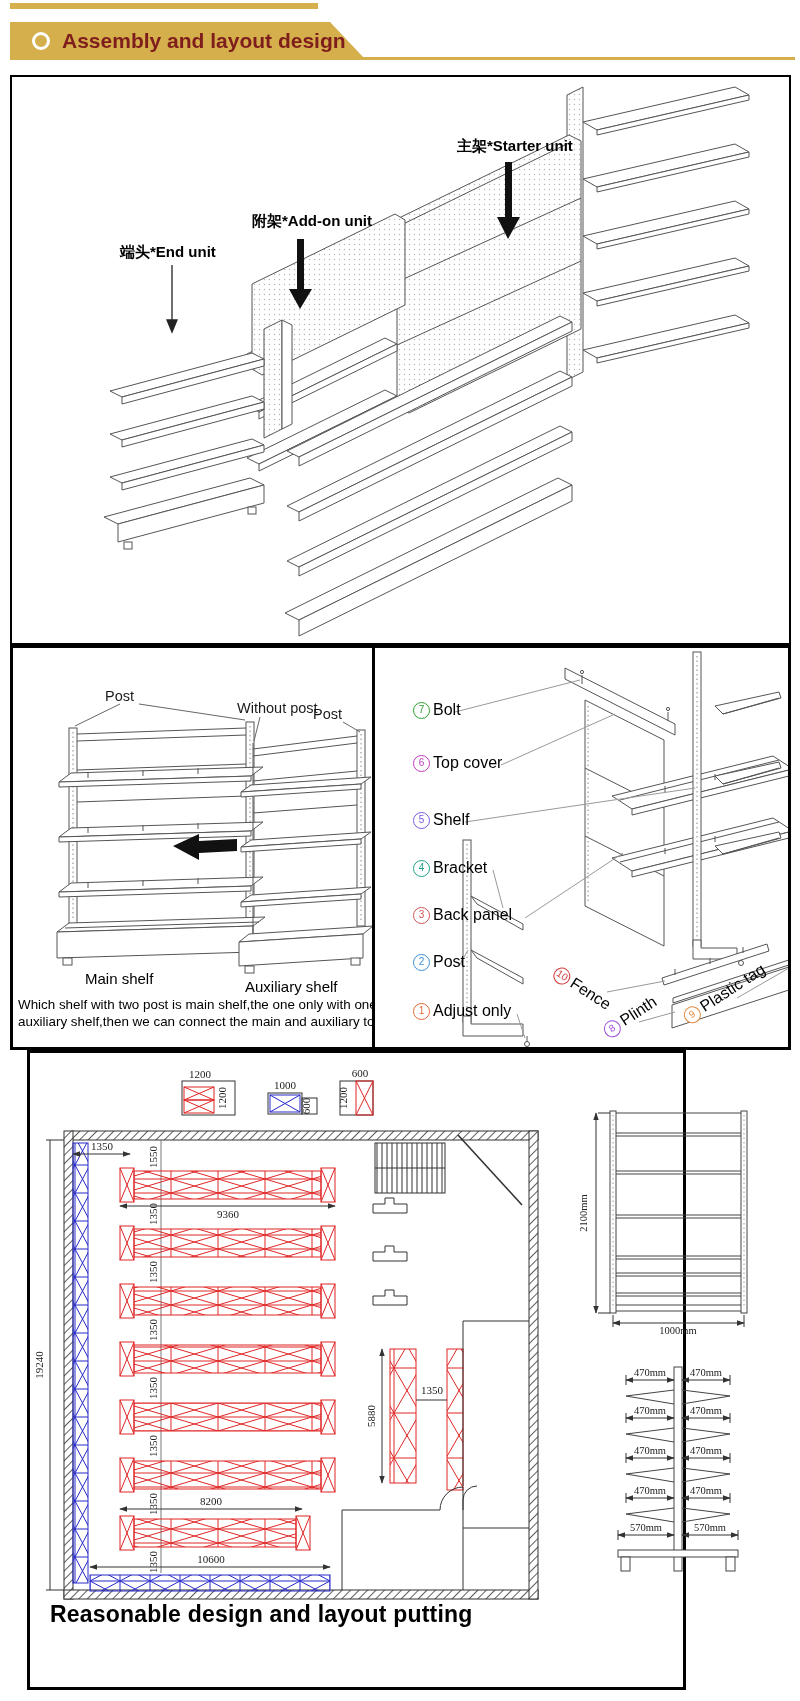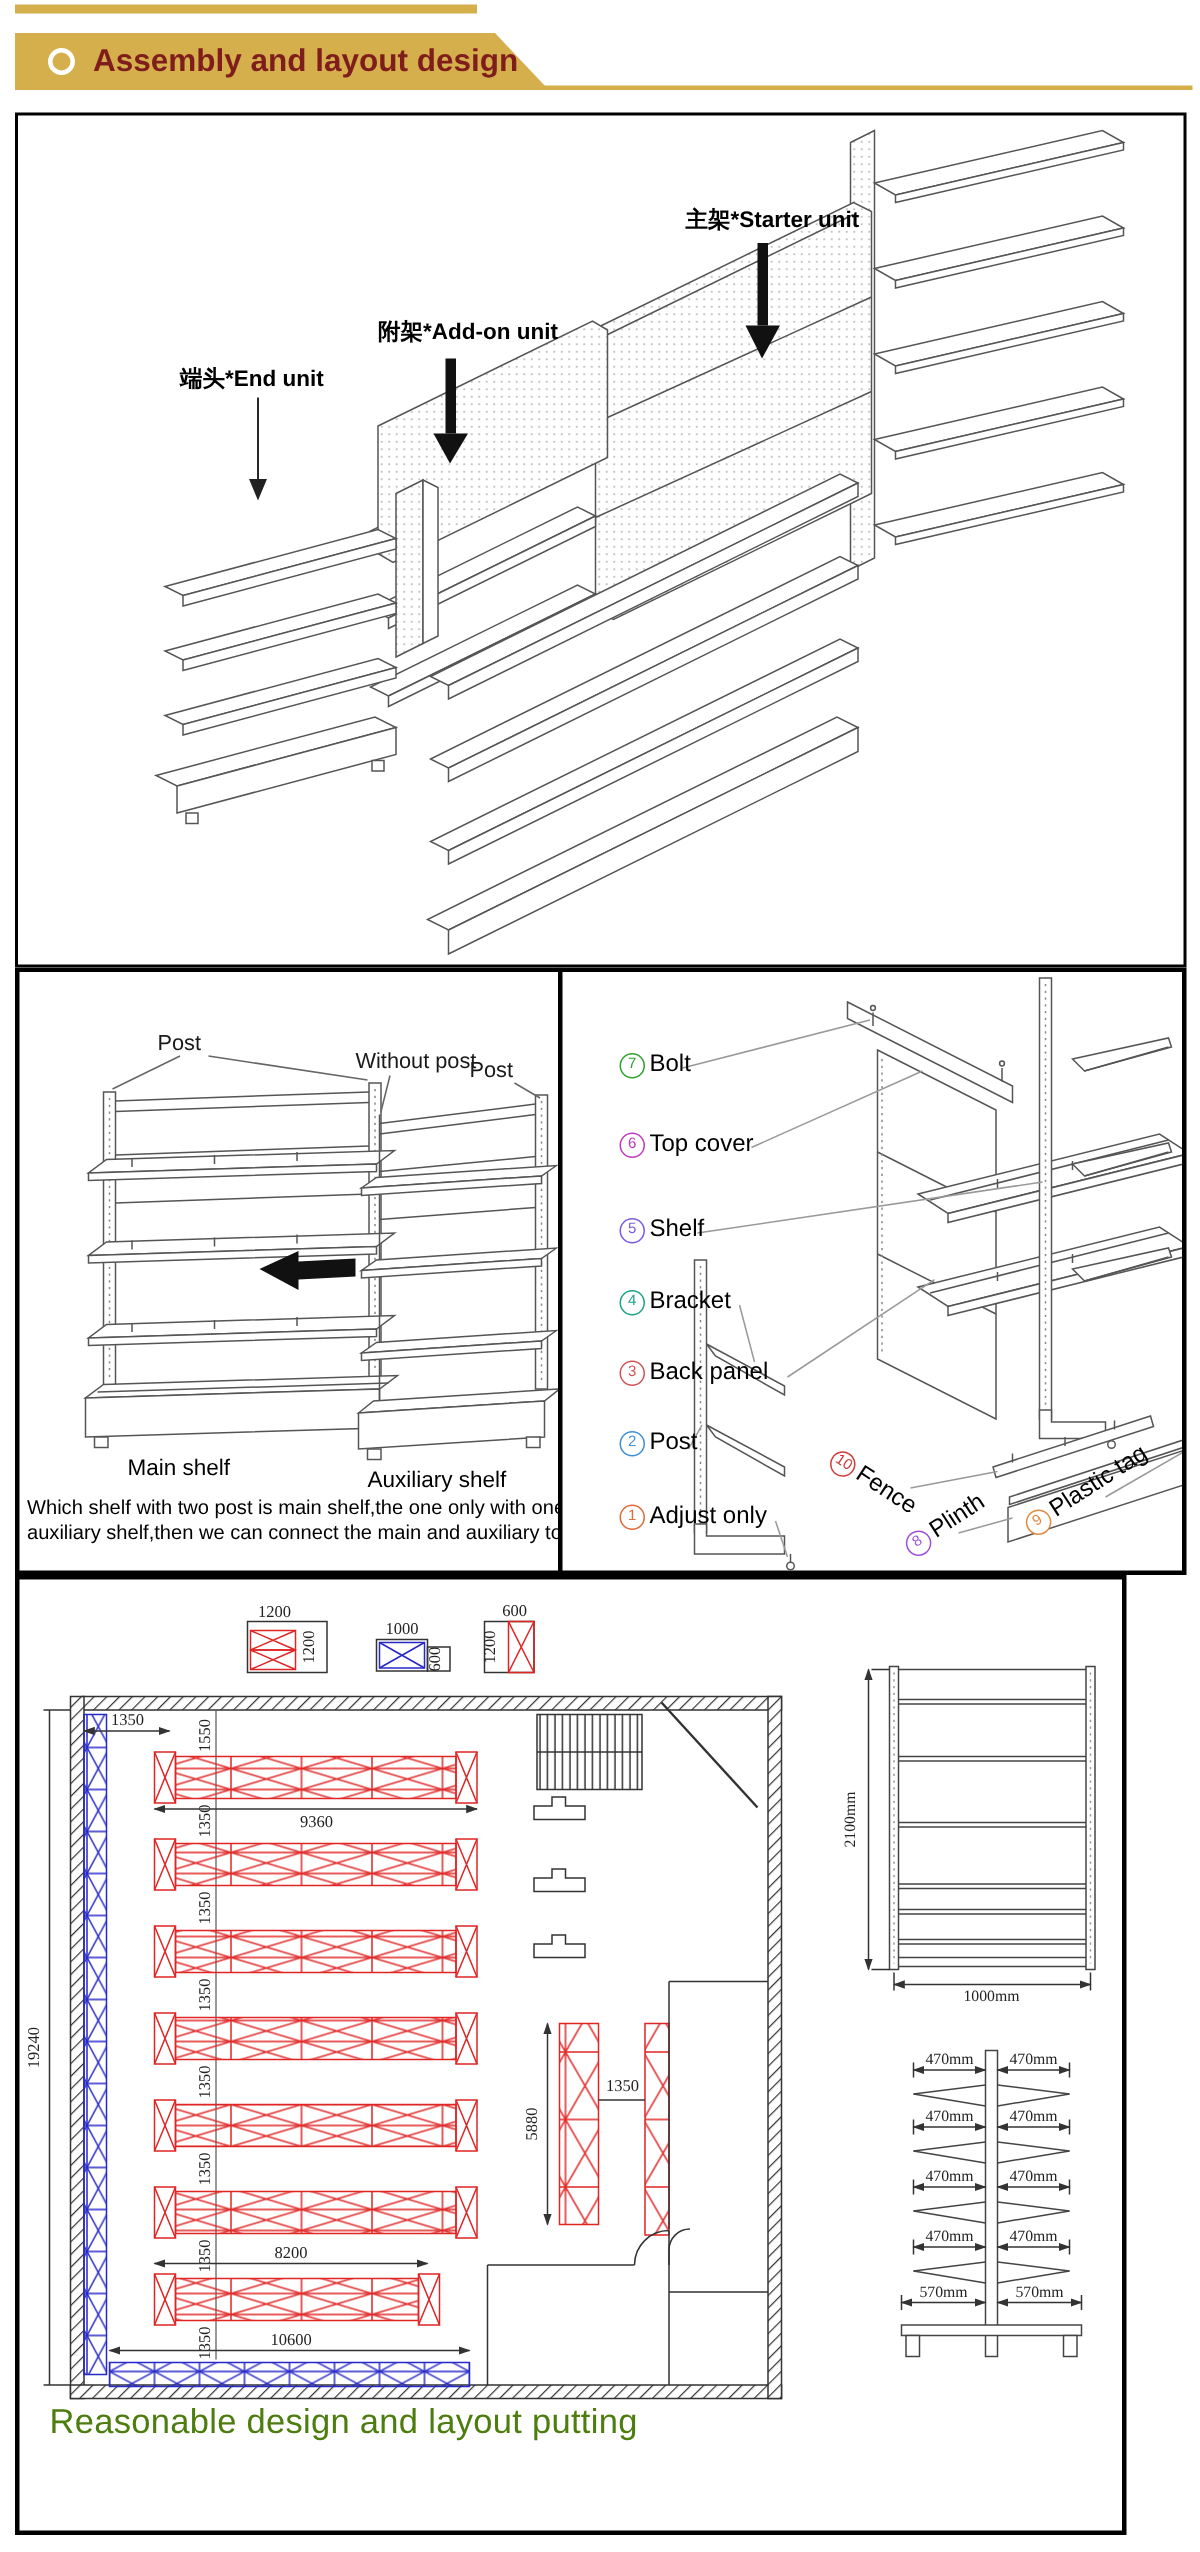--- a/index.html
+++ b/index.html
@@ -6,21 +6,21 @@
   #page{position:relative;width:800px;height:1701px;background:#fff;font-family:"Liberation Sans",sans-serif;overflow:hidden;}
   .panel{position:absolute;background:#fff;border:3px solid #000000;box-sizing:border-box;}
   .lbl{position:absolute;color:#000;white-space:nowrap;}
   .iso-lbl{font-weight:bold;font-size:15px;}
   .cmp-lbl{font-size:14.5px;color:#1a1a1a;}
   .shelf-name{font-size:15px;color:#000000;}
   .note{position:absolute;font-size:13.4px;color:#000;line-height:1.3;white-space:nowrap;}
   .part{position:absolute;font-size:16px;color:#000;display:flex;align-items:center;gap:3px;white-space:nowrap;}
   .cnum{display:inline-flex;align-items:center;justify-content:center;width:15px;height:15px;border:1.4px solid;border-radius:50%;font-size:10px;line-height:1;flex:0 0 auto;background:#fff;}
   .rot{transform-origin:left center;}
-  .footer-line{position:absolute;left:20px;font-size:23px;font-weight:normal;color:#4d7c0f;white-space:nowrap;letter-spacing:0.2px;}
+  .footer-line{position:absolute;left:20px;font-size:23px;font-weight:bold;color:#000000;white-space:nowrap;letter-spacing:0.2px;}
   svg{position:absolute;left:0;top:0;}
   svg text{font-family:"Liberation Serif",serif;font-size:11px;fill:#222;}
   svg text.mm{font-size:10.5px;}
   .banner{position:absolute;left:10px;top:22px;width:354px;height:36px;clip-path:polygon(0 0,320px 0,354px 100%,0 100%);}
   .banner-title{position:absolute;left:52px;top:7px;font-size:21px;font-weight:bold;}
   .ring{position:absolute;left:22px;top:10px;width:12px;height:12px;border:3.5px solid #fff;border-radius:50%;}
   .goldbar-top{position:absolute;left:10px;top:3px;width:308px;height:6px;}
   .goldbar-under{position:absolute;left:10px;top:57px;width:785px;height:2.5px;}
 </style>
 </head>
@@ -294,21 +294,21 @@
     <div class="part rot" style="left:230px;top:376px;transform:rotate(-33deg);">
       <span class="cnum" style="color: rgb(160, 80, 216); border-color: rgb(160, 80, 216);">8</span>
       <span>Plinth</span>
       </div>
     <div class="part rot" style="left:310px;top:362px;transform:rotate(-33deg);">
       <span class="cnum" style="color: rgb(224, 138, 64); border-color: rgb(224, 138, 64);">9</span>
       <span>Plastic tag</span>
       </div>
   </div>
 
-  <div class="panel" style="left:10px;top:1050px;width:741px;height:640px;">
+  <div class="panel" style="left:27px;top:1050px;width:659px;height:640px;">
     <svg width="775" height="634" viewBox="0 0 775 634">
       <defs>
         <pattern id="hatch" width="6" height="6" patternUnits="userSpaceOnUse" patternTransform="rotate(45)">
           <rect width="6" height="6" fill="#fff"></rect>
             <line x1="0" y1="0" x2="0" y2="6" stroke="#333" stroke-width="1.6"></line>
         </pattern>
         <pattern id="rx" width="47" height="14" patternUnits="userSpaceOnUse">
           <rect width="47" height="14" fill="none" stroke="#E02525"></rect>
             <path d="M0,0 L47,14 M0,14 L47,0" stroke="#E02525" fill="none"></path>
         </pattern>

